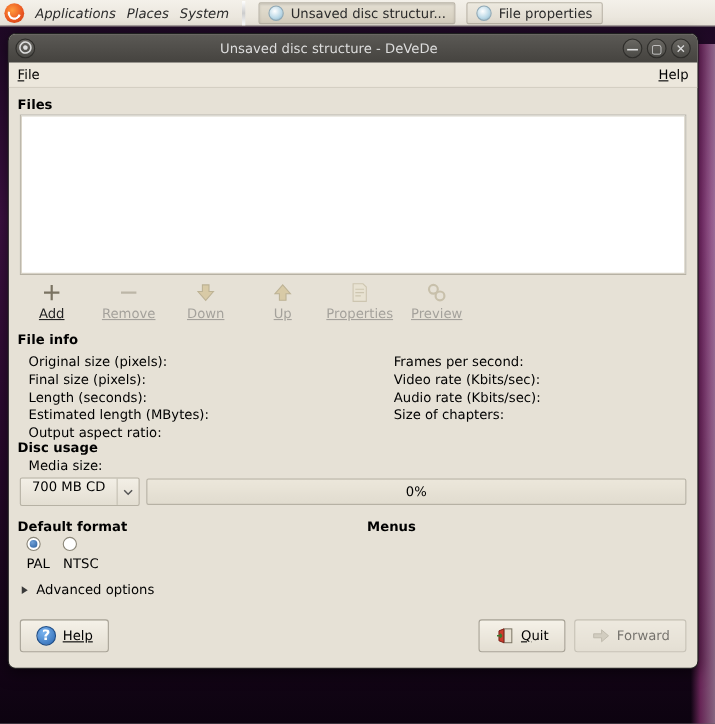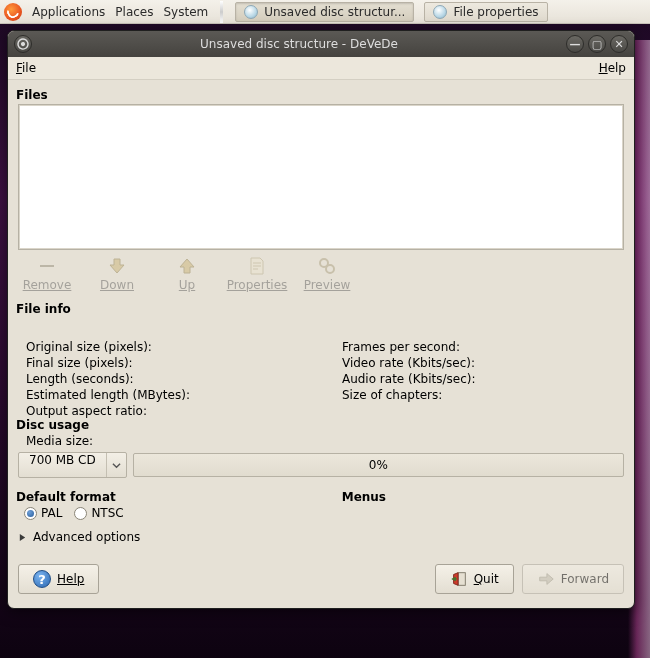--- a/index.html
+++ b/index.html
@@ -28,21 +28,21 @@
     .gnome-logo {
       width: 18px; height: 18px; border-radius: 50%;
       background: radial-gradient(circle at 40% 35%, #ff9a3c 0%, #e95420 60%, #c13f12 100%);
       position: relative;
     }
     .gnome-logo::after {
       content:""; position:absolute; inset:3px; border-radius:50%;
       border:2px solid #fff; border-right-color:transparent; border-top-color:transparent;
       transform: rotate(-30deg);
     }
-    .panel-menu { color:#2b2b2b; cursor:default; }
+    .panel-menu { color:#2b2b2b; cursor:default;font-style:italic; }
     .panel-divider { width:3px; height:22px; background:linear-gradient(#fff,#ccc,#fff); margin:0 2px; }
     .task-btn {
       display:flex; align-items:center; gap:6px; height:20px;
       padding:0 8px; background:linear-gradient(#ede9df,#dfd9cd);
       border:1px solid #b8b2a5; border-radius:2px; color:#2b2b2b;
     }
     .task-btn.active { background:linear-gradient(#e4dfd2,#d4cdbd); box-shadow: inset 0 1px 2px rgba(0,0,0,.15);}
     .task-icon {
       width:14px; height:14px; border-radius:50%;
       background: radial-gradient(circle at 40% 35%, #fff, #b8d7e6 60%, #86aec2);
@@ -84,21 +84,21 @@
       box-shadow: inset 0 0 0 1px #dad5c9;
     }
     
     .toolbar { display:flex; gap:12px; margin:6px 0 2px; }
     .tool { display:flex; flex-direction:column; align-items:center; width:58px; gap:2px; }
     .tool.disabled { opacity:.45; }
     .tool-label { text-decoration:underline; font-size:12px; color:#222;}
     .tool.disabled .tool-label { color:#555; }
     .tool svg { width:20px; height:20px; }
     
-    .info-cols { display:flex; gap:24px; margin-top:24px; }
+    .info-cols { display:flex; gap:40px; margin-top:6px; }
     .info-cols .col { display:flex; flex-direction:column; gap:2px; padding-left:8px;}
     
     .disc-row { display:flex; gap:6px; align-items:center; margin-top:4px;}
     .combo {
       display:flex; align-items:flex-start; height:26px;
       border:1px solid #b6b1a4; background:linear-gradient(#f3efe6,#e3ded2);
       border-radius:2px;
     }
     .combo-text { padding:0 10px; }
     .combo-arrow {
@@ -107,21 +107,21 @@
     }
     .combo-arrow svg{width:9px;height:9px;}
     .progress {
       flex:1; height:24px; border:1px solid #b6b1a4;
       background:linear-gradient(#ece7db,#e1dccf);
       display:flex; align-items:center; justify-content:center; border-radius:2px;
     }
     
     .fmt-row { display:flex; gap:220px; margin-top:10px; }
     .radio-group { display:flex; gap:12px; padding-left:6px; margin-top:2px;}
-    .radio { display:flex; align-items:center; gap:4px; }
+    .radio { display:flex; align-items:flex-start; gap:4px;flex-direction:column; }
     .radio-dot {
       width:13px; height:13px; border-radius:50%;
       border:1px solid #8a8577; background:#fff; display:flex; align-items:center; justify-content:center;
     }
     .radio.checked .radio-dot::after{
       content:""; width:7px; height:7px; border-radius:50%;
       background:radial-gradient(circle at 35% 30%, #6fa0d8, #2a5e9c);
     }
     
     .expander { display:flex; align-items:center; gap:6px; margin-top:10px; }
@@ -181,20 +181,26 @@
   <div class="menubar">
     <span class="mn-underline">File</span>
     <span class="mn-underline">Help</span>
   </div>
 
   <div class="content">
     <div class="section-label">Files</div>
     <div class="files-box"></div>
 
     <div class="toolbar">
+      <div class="tool">
+        <svg viewBox="0 0 20 20">
+            <path d="M9 3h2v14H9zM3 9h14v2H3z" fill="#7a7362"></path>
+          </svg>
+        <span class="tool-label">Add</span>
+      </div>
       <div class="tool disabled">
         <svg viewBox="0 0 20 20">
             <path d="M3 9h14v2H3z" fill="#8a836f"></path>
           </svg>
         <span class="tool-label">Remove</span>
       </div>
       <div class="tool disabled">
         <svg viewBox="0 0 20 20">
             <path d="M10 17 3 9h4V3h6v6h4z" fill="#c9af6d" stroke="#8b7a46"></path>
           </svg>

